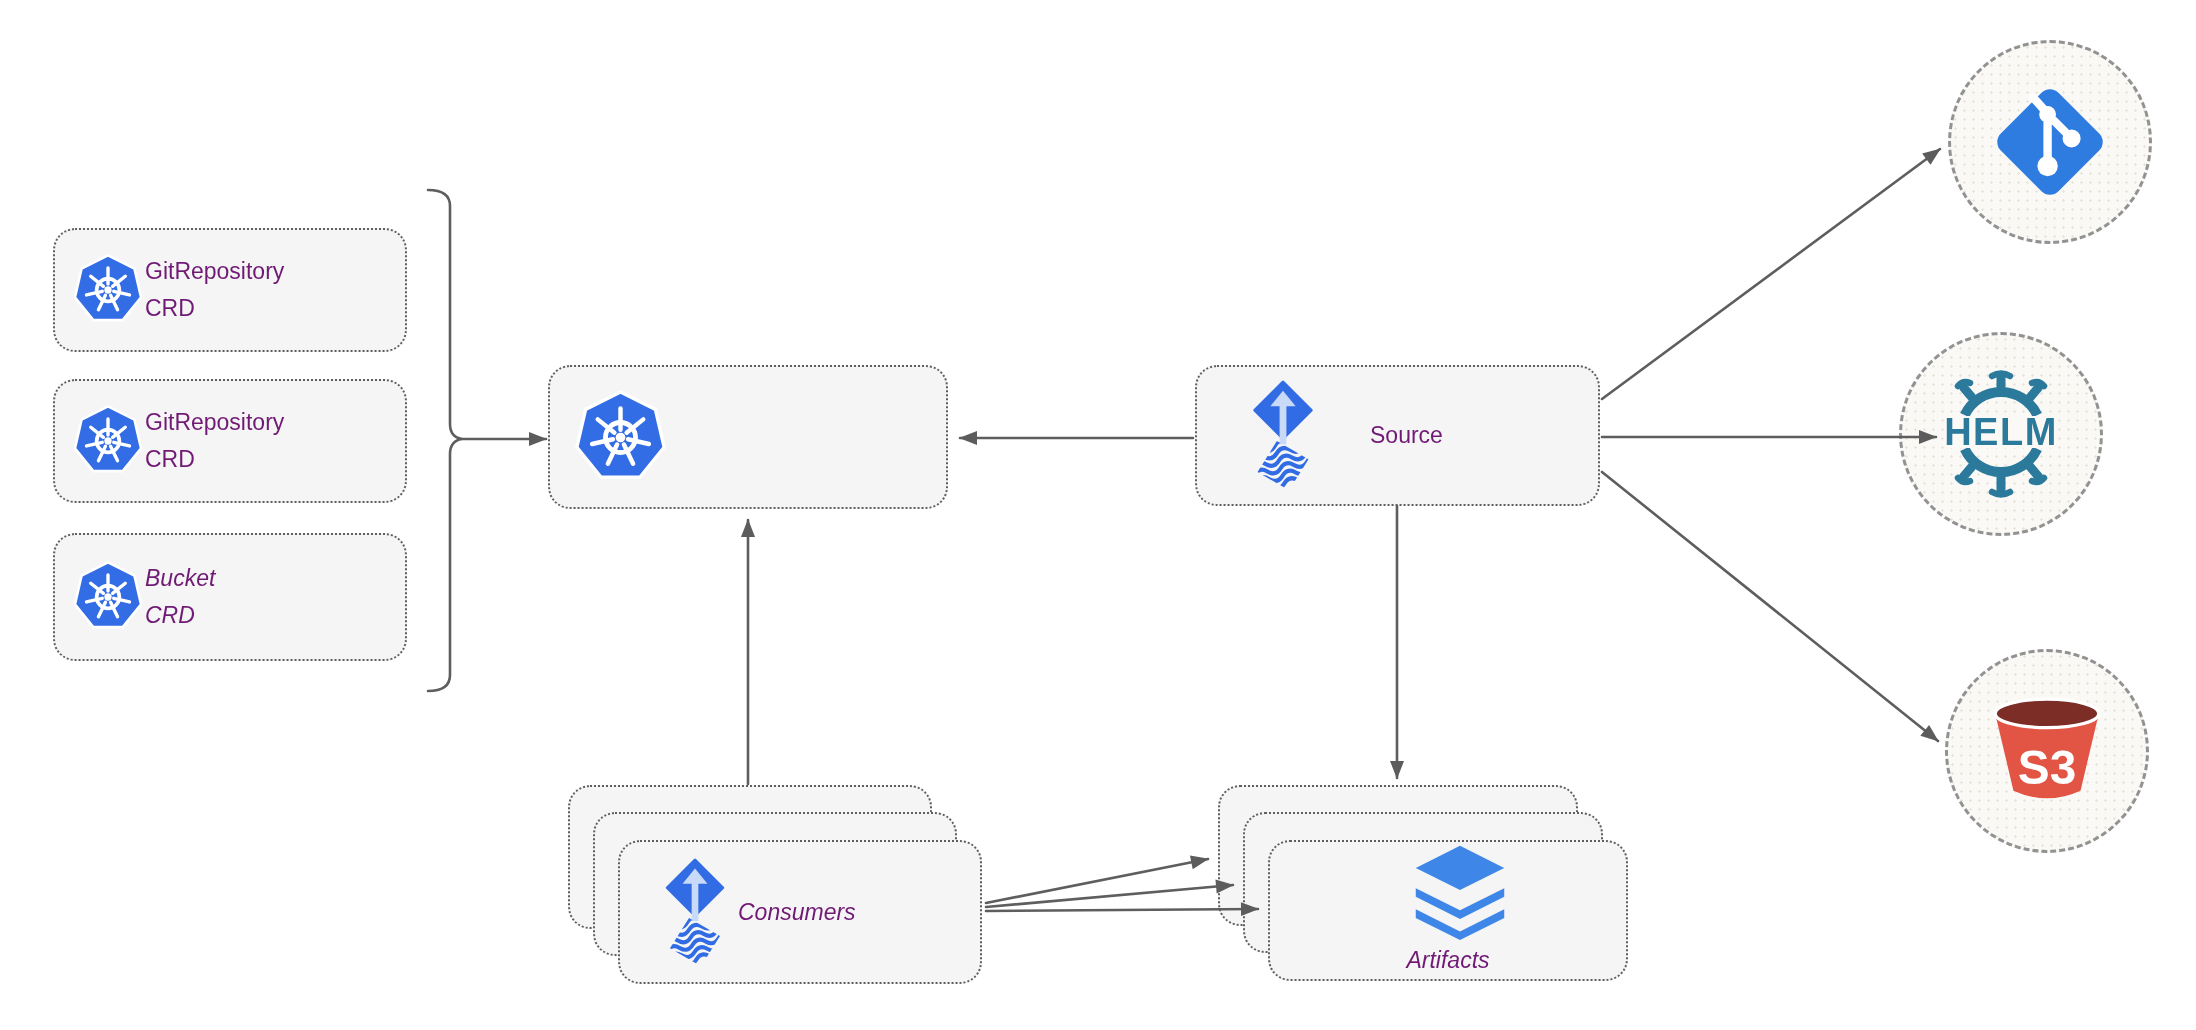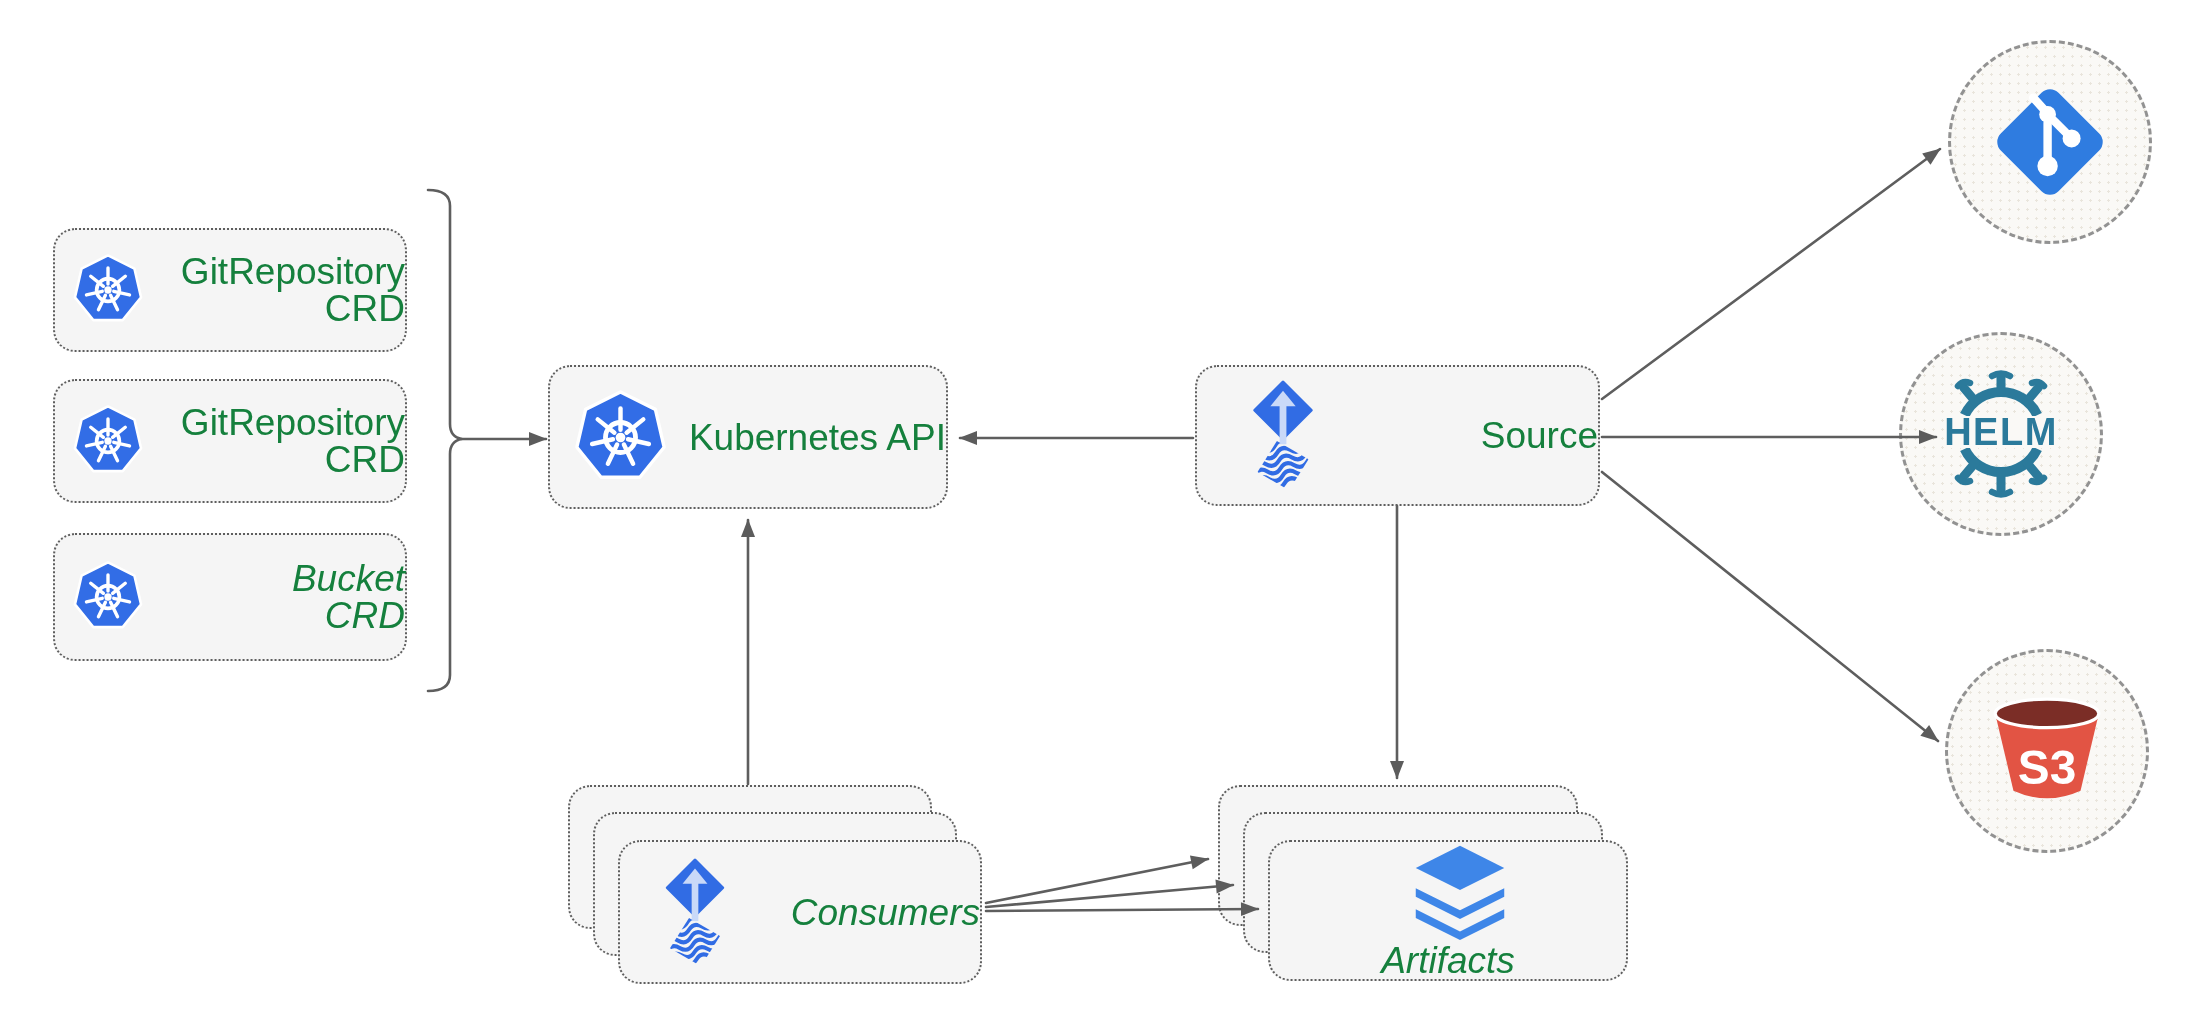--- a/index.html
+++ b/index.html
@@ -8,21 +8,21 @@
     font-family:"Liberation Sans", sans-serif; overflow:hidden;
   }
   .node {
     position:absolute; box-sizing:border-box;
     background:var(--c-node_fill,#f5f5f5);
     border:2.4px dotted var(--c-node_border,#5e5e5e);
     border-radius:22px;
     display:flex; align-items:center;
   }
   .node .label {
-    flex:1; text-align:right; font-size:37px; color:#15803d; line-height:37px;
+    flex:1; text-align:left; font-size:23px; color:#701a75; line-height:37px;
   }
   .node .label span { display:block; }
   .stack-back { z-index:1; }
   .stack-mid  { z-index:2; }
   .stack-front{ z-index:3;font-style:italic; }
   .endpoint {
     position:absolute; width:204px; height:204px; box-sizing:border-box;
     border:3px dashed #929292; border-radius:50%;
     background-color:var(--c-circle_fill,#faf9f6);
     background-image:radial-gradient(#e9e5dc 1.2px, transparent 1.4px);
@@ -160,26 +160,23 @@
     <div class="label">
       <span>Bucket</span>
       <span>CRD</span>
     </div>
   </div>
 
   <div class="node" style="left:548px; top:365px; width:400px; height:144px;">
     <svg class="icon" width="97" height="95" style="margin-left:22px;">
         <use href="#sym-k8s"></use>
       </svg>
-    <div class="label">
-      <span>Kubernetes API</span>
-    </div>
-  </div>
-
-  <div class="node" style="left:1195px; top:365px; width:405px; height:141px;">
+  </div>
+
+  <div class="node" style="left:1195px; top:365px; width:405px; height:141px;gap:43px;">
     <svg class="icon" width="88" height="111" style="margin-left:42px;">
         <use href="#sym-flux"></use>
       </svg>
     <div class="label">
       <span>Source</span>
     </div>
   </div>
 
   <div class="node stack-back" style="left:568px; top:785px; width:364px; height:144px;"></div>
   <div class="node stack-mid" style="left:593px; top:812px; width:364px; height:144px;"></div>

